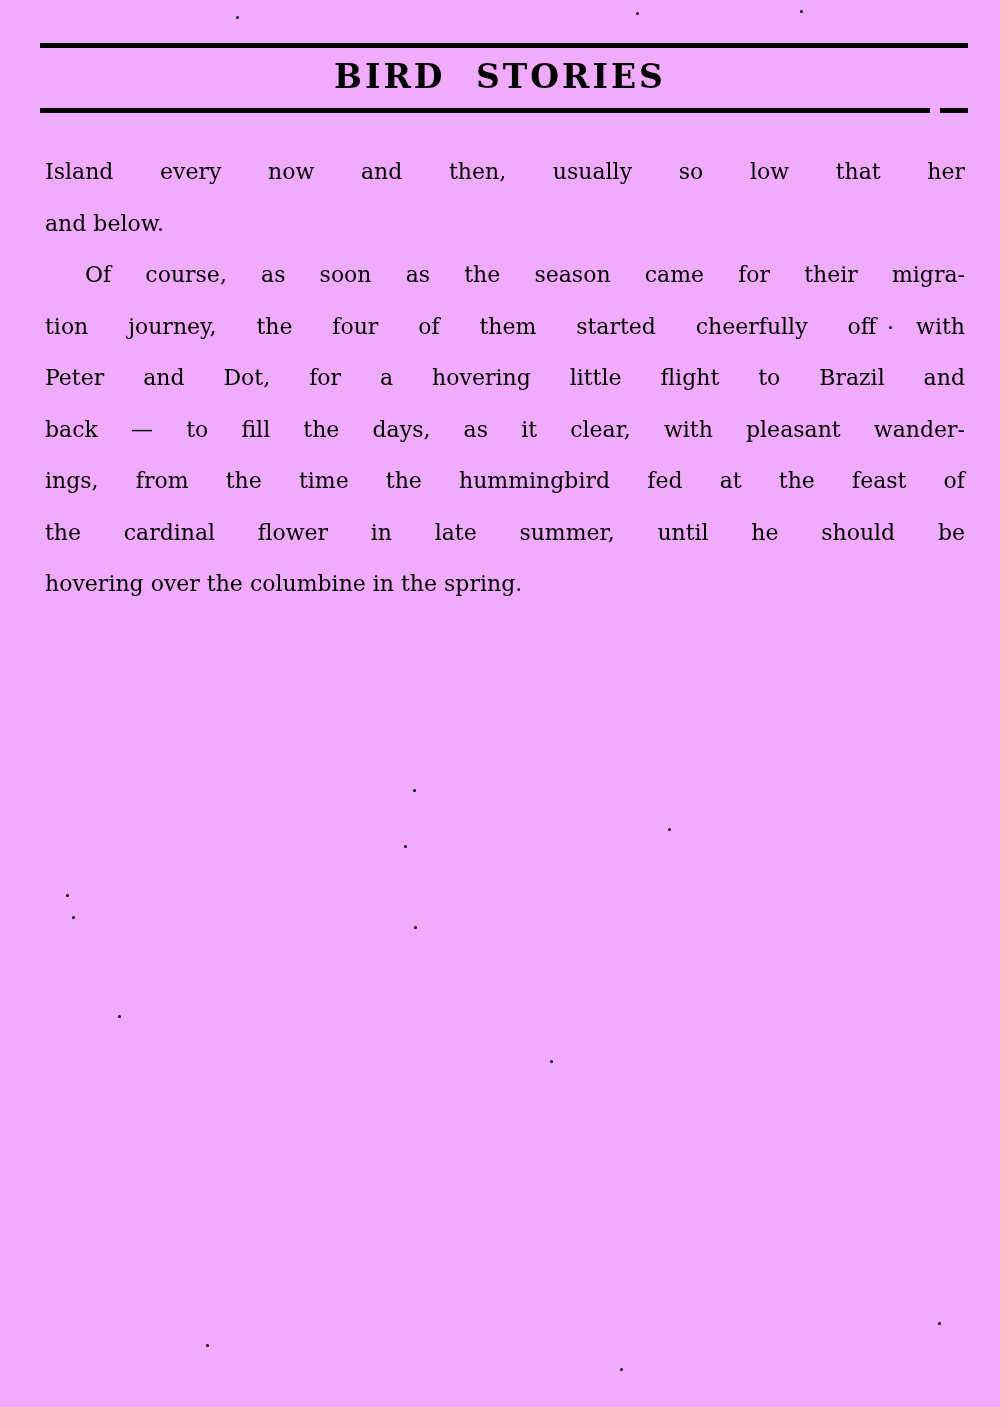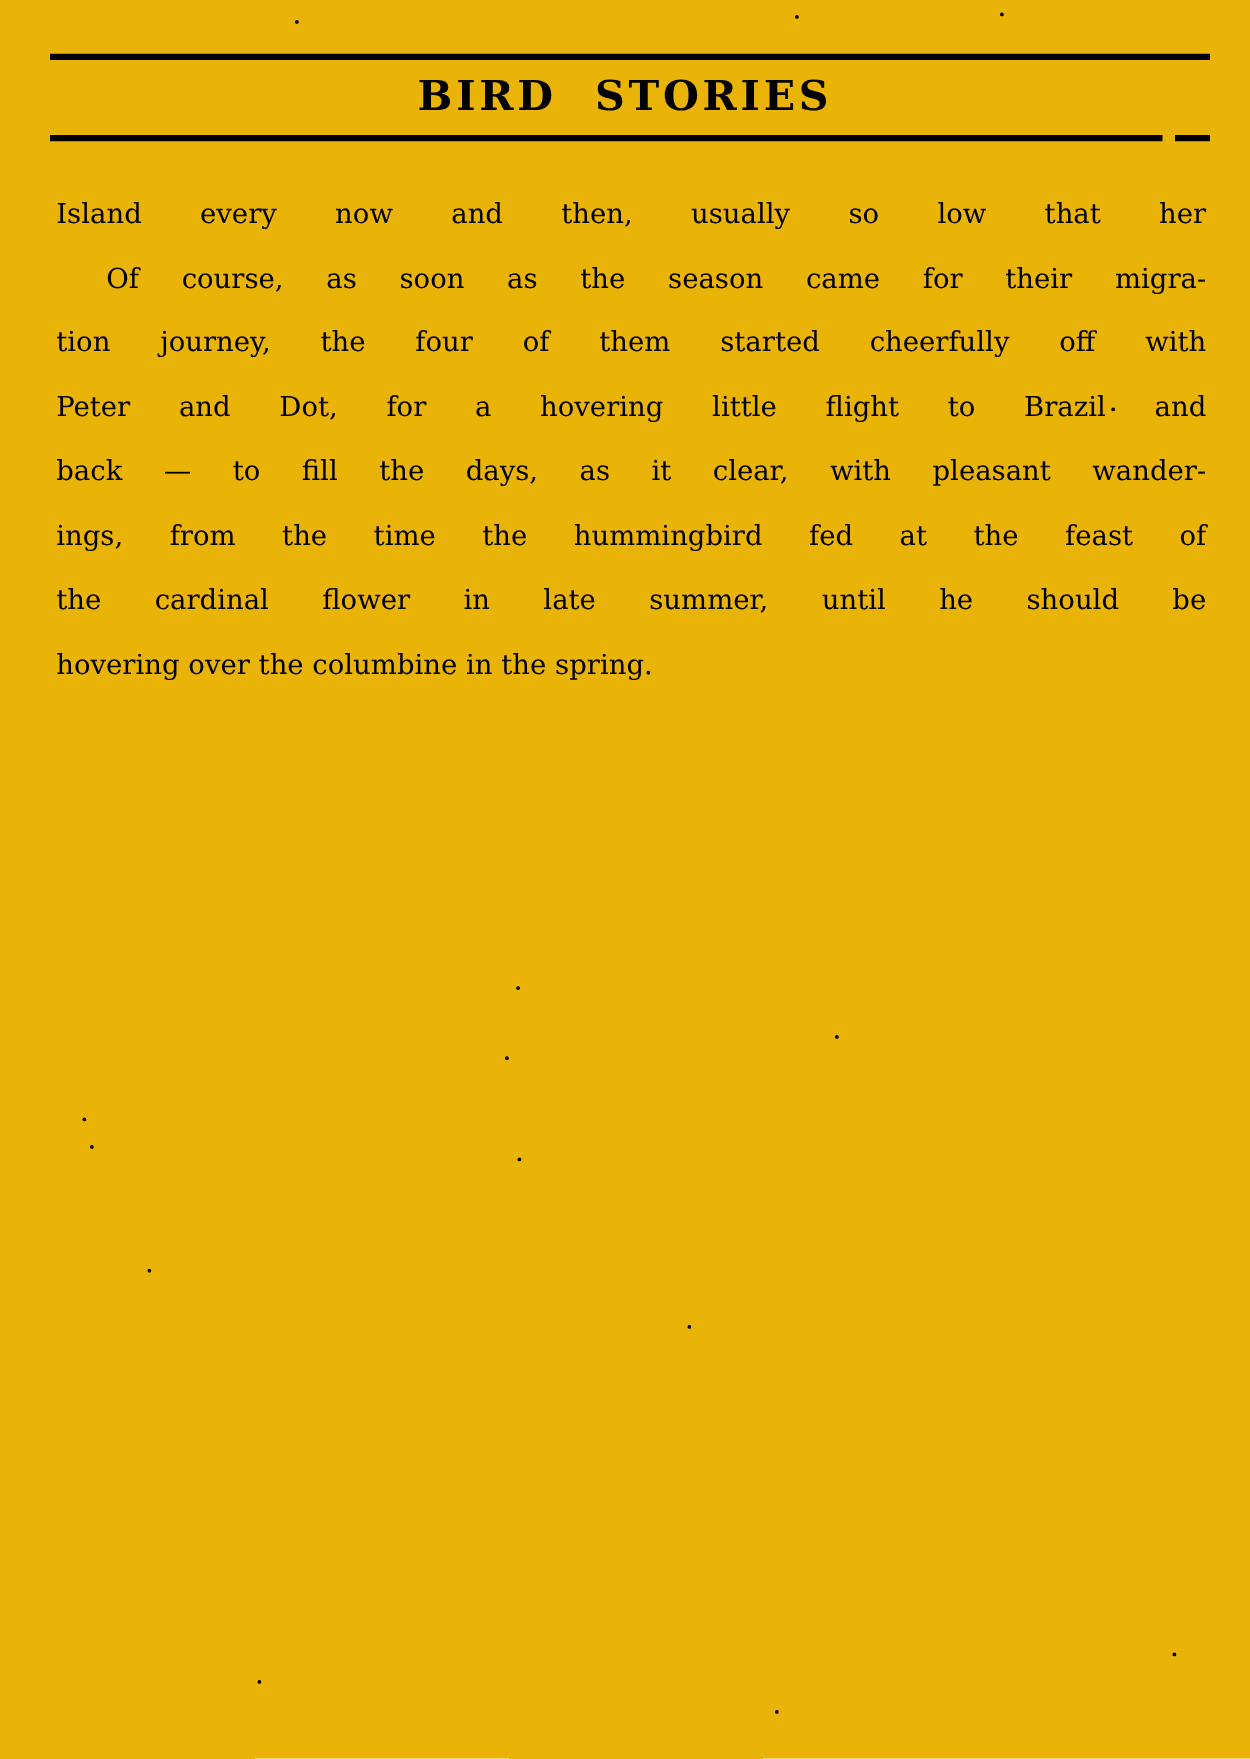--- a/index.html
+++ b/index.html
@@ -4,21 +4,21 @@
 <style>
   html, body {
     margin: 0;
     padding: 0;
     background: #ffffff;
   }
   .page {
     position: relative;
     width: 1000px;
     height: 1407px;
-    background: #eab308;
+    background: #f0abfc;
     font-family: "DejaVu Serif", "Liberation Serif", serif;
     color: #000000;
     overflow: hidden;
   }
   .rule {
     position: absolute;
     background: #000000;
   }
   .rule-top {
     left: 40px;
@@ -87,20 +87,21 @@
 
   <div class="rule rule-top"></div>
   <h1 class="running-head">BIRD STORIES</h1>
   <div class="rule rule-bottom-main"></div>
   <div class="rule rule-bottom-dash"></div>
 
   <div class="text-block">
 
     <div>
       <div class="line">Island every now and then, usually so low that her</div>
+      <div class="line last">and below.</div>
     </div>
 
     <div>
       <div class="line indent">Of course, as soon as the season came for their migra-</div>
       <div class="line">tion journey, the four of them started cheerfully off with</div>
       <div class="line">Peter and Dot, for a hovering little flight to Brazil and</div>
       <div class="line">back — to fill the days, as it clear, with pleasant wander-</div>
       <div class="line">ings, from the time the hummingbird fed at the feast of</div>
       <div class="line">the cardinal flower in late summer, until he should be</div>
       <div class="line last">hovering over the columbine in the spring.</div>

